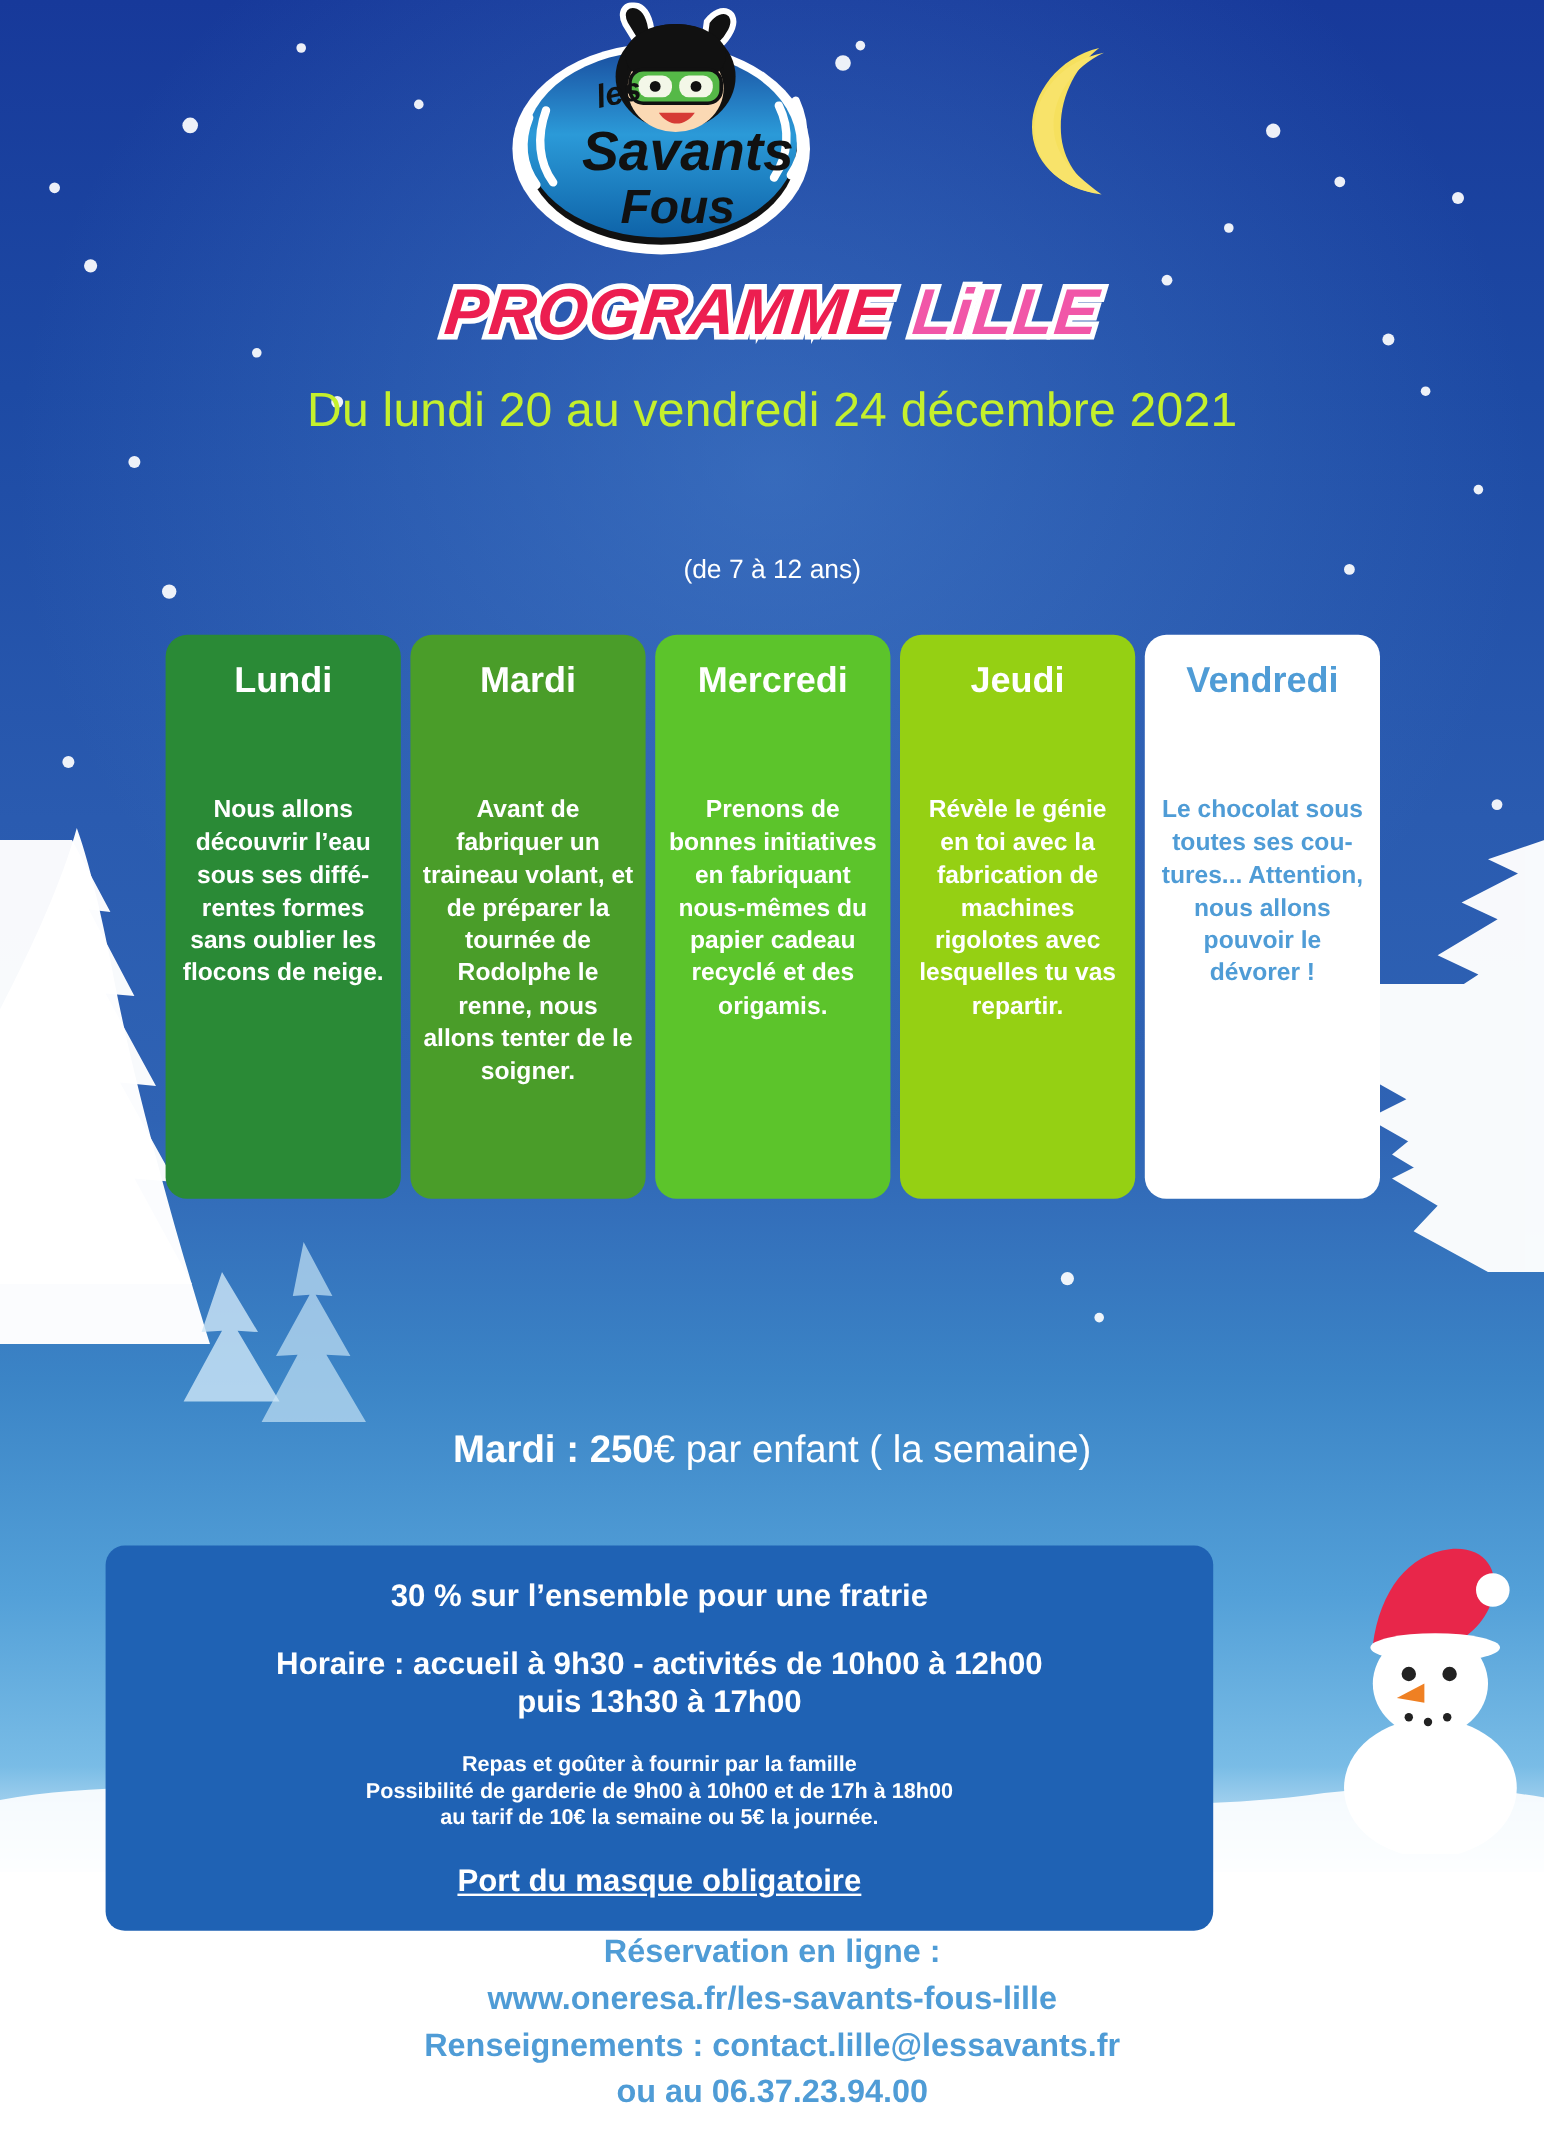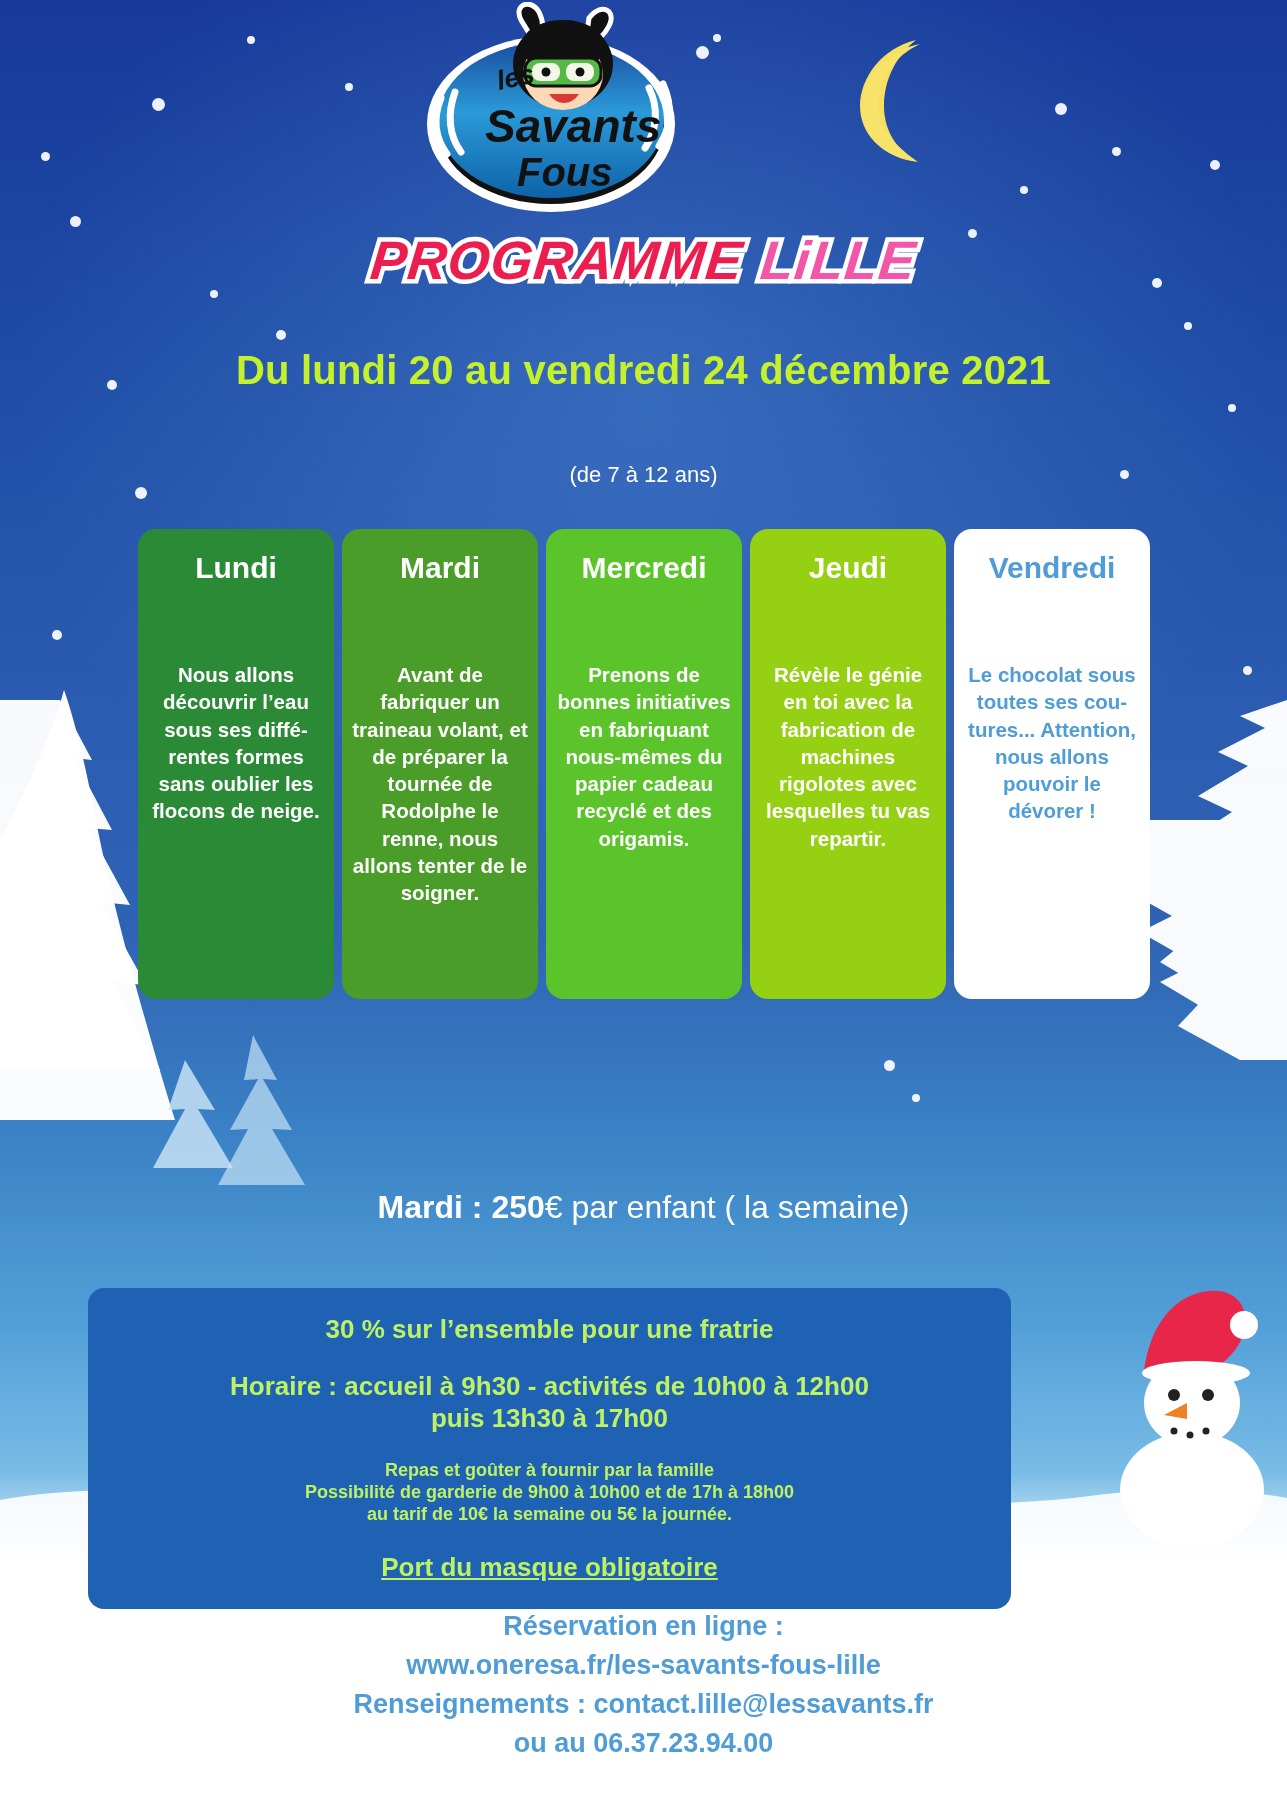--- a/index.html
+++ b/index.html
@@ -58,24 +58,23 @@
     -webkit-text-stroke:9px #ffffff;
     paint-order:stroke fill;
     transform:skewX(-6deg);
   }
   .prog-1{ color:#ec1e50; }
   .prog-2{ color:#f156a8; margin-left:18px;}
 
   .date-line{
     position:absolute; top:320px; left:0; width:100%;
     text-align:center;
-    font-size:40px; font-weight:bold;
+    font-size:40px; font-weight:normal;
     color:#c5f02c;
     letter-spacing:.2px;
-    margin-top:28px;
   }
 
   .theme-line{
     position:absolute; top:412px; left:0; width:100%;
     text-align:center;
     font-size:38px; font-weight:bold;
     color:#ffffff;
   }
   .age-line{
     position:absolute; top:462px; left:0; width:100%;
@@ -116,21 +115,21 @@
   }
   .tarif b{ font-weight:bold; }
   .tarif .l2{ display:block; }
 
   
   .infobox{
     position:absolute; left:88px; top:1288px;
     width:923px; box-sizing:border-box;
     background:#1f62b4; border-radius:16px;
     padding:18px 26px 26px;
-    text-align:center; color:#bef264;
+    text-align:center; color:#ffffff;
   }
   .ib-l1{ font-size:26px; font-weight:bold; margin:8px 0 26px; }
   .ib-l2{ font-size:26px; font-weight:bold; line-height:1.22; margin-bottom:26px; }
   .ib-l3{ font-size:18px; font-weight:bold; line-height:1.22; margin-bottom:26px; }
   .ib-l4{ font-size:26px; font-weight:bold; text-decoration:underline; }
 
   
   .footer{
     position:absolute; left:0; top:1607px; width:100%;
     text-align:center; color:#4f9cd6;

